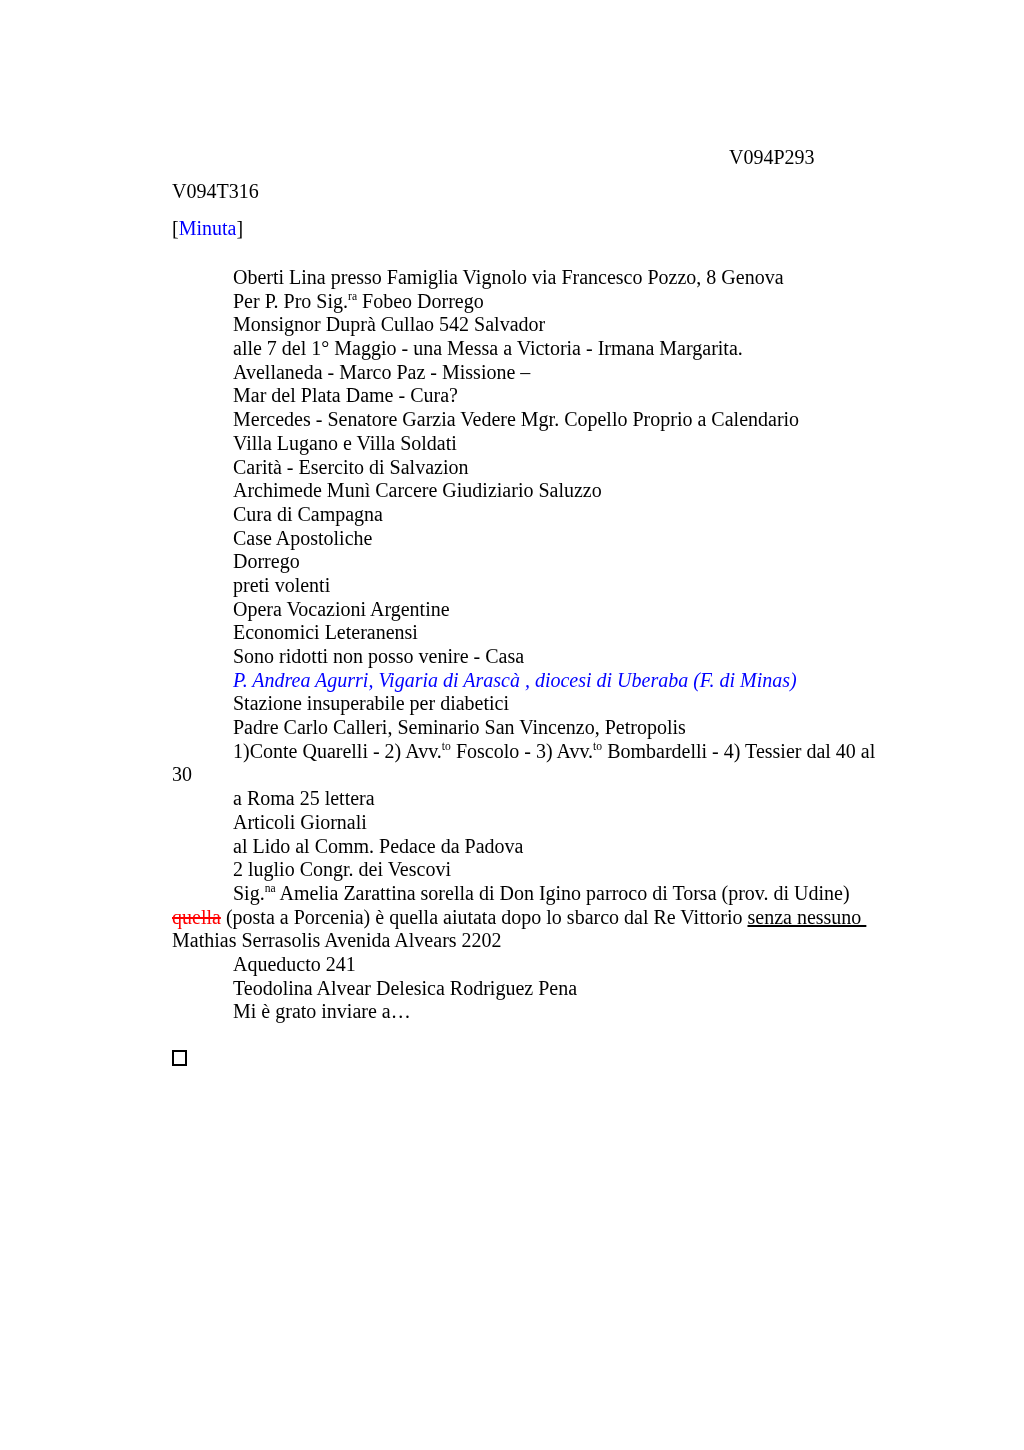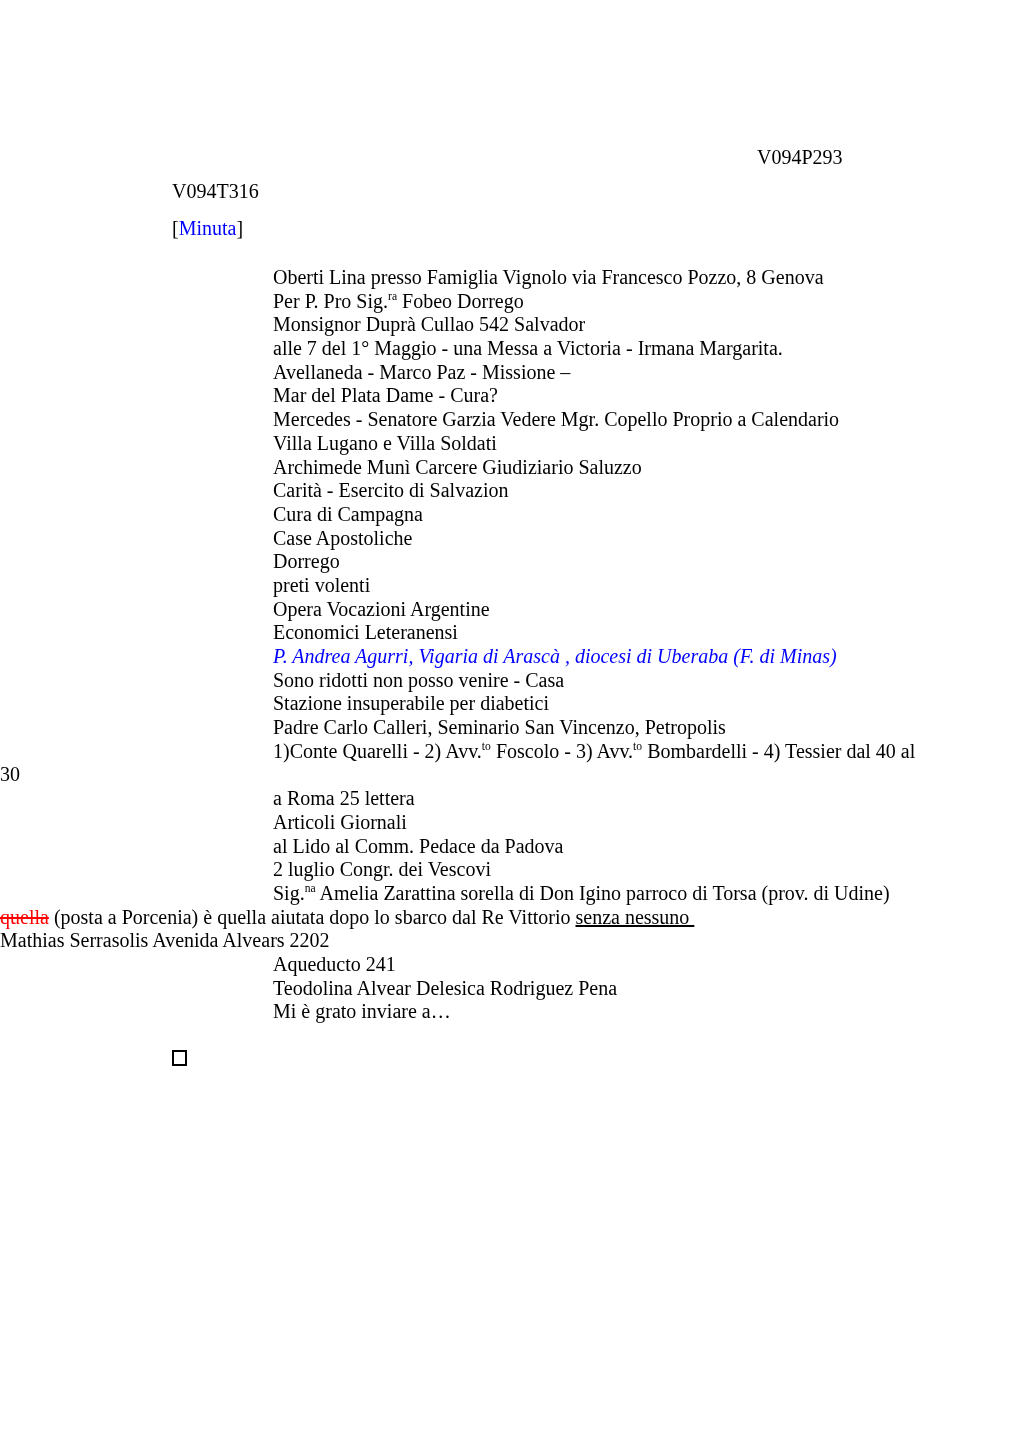--- a/index.html
+++ b/index.html
@@ -26,21 +26,21 @@
   }
   .header-code-left {
     position: absolute;
     left: 172px;
     top: 0;
     white-space: pre;
     margin-top: 34px;
   }
   .header-code-right {
     position: absolute;
-    left: 757px;
+    left: 729px;
     top: 0;
     white-space: pre;
   }
   .minuta-row {
     position: absolute;
     top: 217px;
     left: 172px;
     white-space: pre;
   }
   .minuta-link {
@@ -50,24 +50,24 @@
   .body-lines {
     position: absolute;
     top: 266px;
     left: 0;
     width: 100%;
   }
   .line {
     white-space: pre;
     line-height: 23.7px;
     height: 23.7px;
+    padding-left: 172px;
   }
   .line.indent {
     padding-left: 233px;
-    margin-left: 40px;
   }
   .seg-normal { }
   .seg-sup {
     vertical-align: super;
     font-size: 0.58em;
     line-height: 0;
   }
   .seg-blue-italic {
     color: #0000FF;
     font-style: italic;
@@ -108,30 +108,30 @@
 
   <div class="body-lines">
       <div class="line indent"><span class="seg-normal">Oberti Lina presso Famiglia Vignolo via Francesco Pozzo, 8 Genova</span></div>
       <div class="line indent"><span class="seg-normal">Per P. Pro Sig.</span><span class="seg-sup">ra</span><span class="seg-normal"> Fobeo Dorrego</span></div>
       <div class="line indent"><span class="seg-normal">Monsignor Duprà Cullao 542 Salvador</span></div>
       <div class="line indent"><span class="seg-normal">alle 7 del 1° Maggio - una Messa a Victoria - Irmana Margarita.</span></div>
       <div class="line indent"><span class="seg-normal">Avellaneda - Marco Paz - Missione –</span></div>
       <div class="line indent"><span class="seg-normal">Mar del Plata Dame - Cura?</span></div>
       <div class="line indent"><span class="seg-normal">Mercedes - Senatore Garzia Vedere Mgr. Copello Proprio a Calendario</span></div>
       <div class="line indent"><span class="seg-normal">Villa Lugano e Villa Soldati</span></div>
+      <div class="line indent"><span class="seg-normal">Carità - Esercito di Salvazion</span></div>
       <div class="line indent"><span class="seg-normal">Archimede Munì Carcere Giudiziario Saluzzo</span></div>
-      <div class="line indent"><span class="seg-normal">Carità - Esercito di Salvazion</span></div>
       <div class="line indent"><span class="seg-normal">Cura di Campagna</span></div>
       <div class="line indent"><span class="seg-normal">Case Apostoliche</span></div>
       <div class="line indent"><span class="seg-normal">Dorrego</span></div>
       <div class="line indent"><span class="seg-normal">preti volenti</span></div>
       <div class="line indent"><span class="seg-normal">Opera Vocazioni Argentine</span></div>
       <div class="line indent"><span class="seg-normal">Economici Leteranensi</span></div>
+      <div class="line indent"><span class="seg-normal">Sono ridotti non posso venire - Casa</span></div>
       <div class="line indent"><span class="seg-blue-italic">P. Andrea Agurri, Vigaria di Arascà , diocesi di Uberaba (F. di Minas)</span></div>
-      <div class="line indent"><span class="seg-normal">Sono ridotti non posso venire - Casa</span></div>
       <div class="line indent"><span class="seg-normal">Stazione insuperabile per diabetici</span></div>
       <div class="line indent"><span class="seg-normal">Padre Carlo Calleri, Seminario San Vincenzo, Petropolis</span></div>
       <div class="line indent"><span class="seg-normal">1)Conte Quarelli - 2) Avv.</span><span class="seg-sup">to</span><span class="seg-normal"> Foscolo - 3) Avv.</span><span class="seg-sup">to</span><span class="seg-normal"> Bombardelli - 4) Tessier dal 40 al</span></div>
       <div class="line"><span class="seg-normal">30</span></div>
       <div class="line indent"><span class="seg-normal">a Roma 25 lettera</span></div>
       <div class="line indent"><span class="seg-normal">Articoli Giornali</span></div>
       <div class="line indent"><span class="seg-normal">al Lido al Comm. Pedace da Padova</span></div>
       <div class="line indent"><span class="seg-normal">2 luglio Congr. dei Vescovi</span></div>
       <div class="line indent"><span class="seg-normal">Sig.</span><span class="seg-sup">na</span><span class="seg-normal"> Amelia Zarattina sorella di Don Igino parroco di Torsa (prov. di Udine)</span></div>
       <div class="line"><span class="seg-red-strike">quella</span><span class="seg-normal"> (posta a Porcenia) è quella aiutata dopo lo sbarco dal Re Vittorio </span><span class="seg-underline">senza nessuno </span></div>

